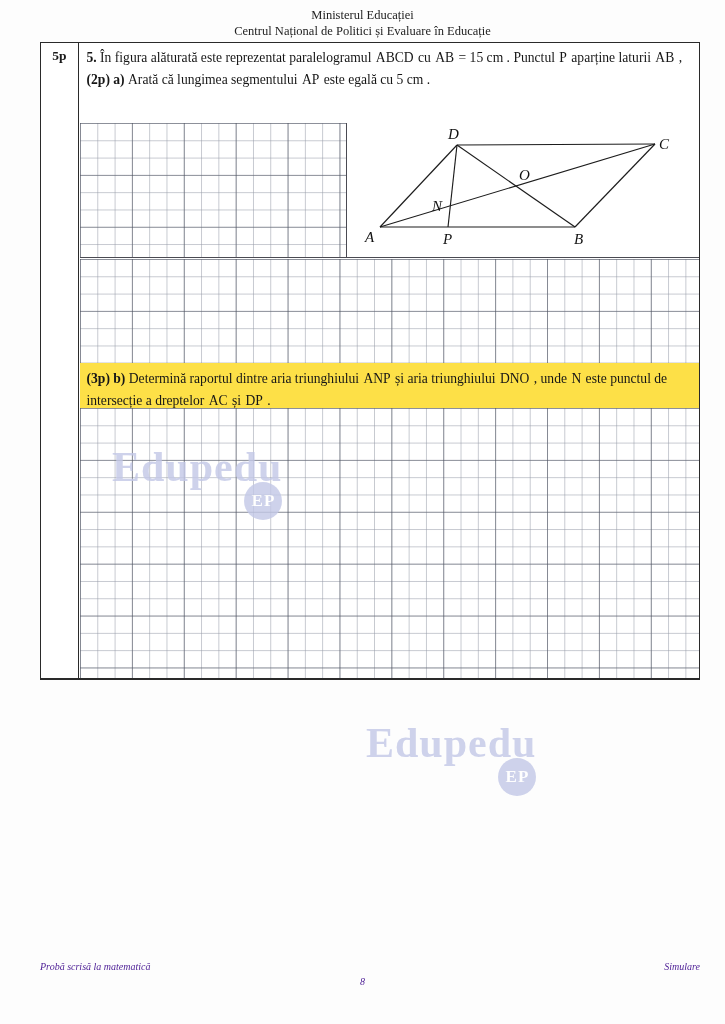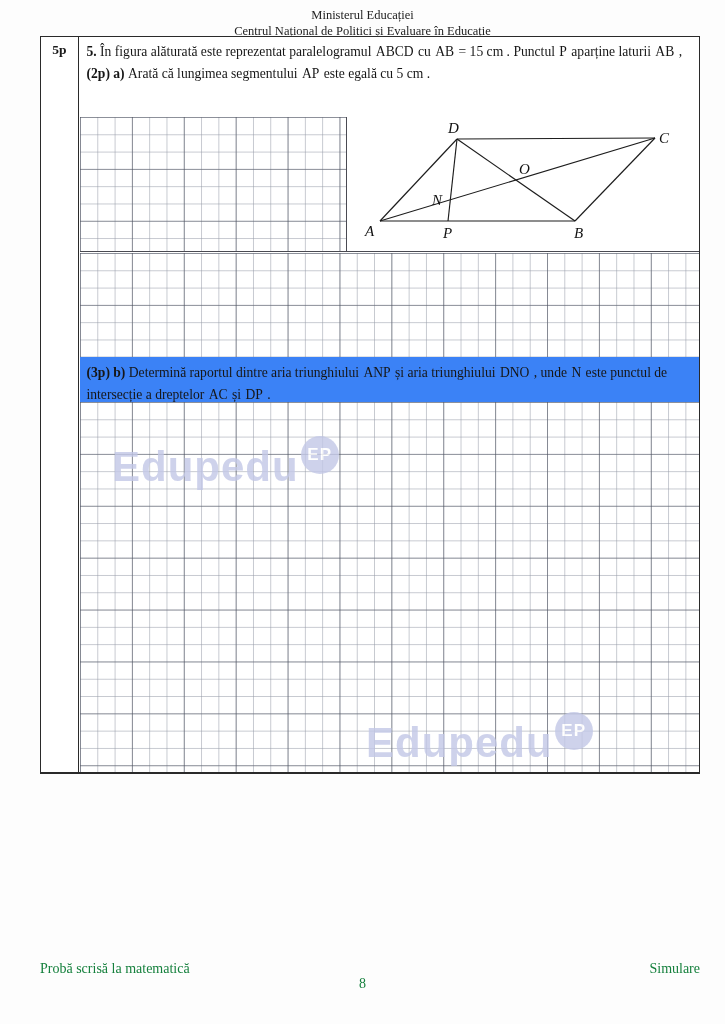--- a/index.html
+++ b/index.html
@@ -6,31 +6,31 @@
   body { background:#ffffff; font-family:"Liberation Serif", serif; color:#1a1a1a; }
   .page { position:relative; width:725px; height:1024px; background:#fdfdfd; overflow:hidden; }
 
   
   .hdr { position:absolute; left:0; width:725px; text-align:center; font-size:12.5px; color:#222; }
   .hdr1 { top:8px; }
   .hdr2 { top:24px; }
   .hdr-rule { position:absolute; left:40px; top:42px; width:660px; border-top:1.5px solid #2a2a2a; }
 
   
-  .main-box { position:absolute; left:40px; top:36px; width:660px; height:738px;
+  .main-box { position:absolute; left:40px; top:42px; width:660px; height:638px;
               border:1.5px solid #2a2a2a; border-bottom-width:2.5px; background:#fff; }
   .score-cell { position:absolute; left:0; top:0; width:37px; height:30px;
                 font-weight:bold; font-size:13.5px; text-align:center; padding-top:5px; }
   .v-divider { position:absolute; left:37px; top:0; bottom:0; border-left:1.2px solid #2a2a2a; }
   .content { position:absolute; left:38.5px; top:0; right:0; bottom:0; }
 
   
   .stmt { font-size:13.6px; line-height:22px; padding:4px 7px 0 7px; color:#161616; }
   .stmt-a { position:absolute; left:0; right:0; top:0; }
-  .stmt-b { position:absolute; left:0; right:0; top:320px; height:45px; background:#3b82f6; padding-top:5px; }
+  .stmt-b { position:absolute; left:0; right:0; top:320px; height:45px; background:#fde047; padding-top:5px; }
   .seg-b { font-weight:bold; }
   .seg-i { padding:0 1px; }
 
   
   .grid {
     background-image:
       linear-gradient(to right,  rgba(70,75,88,0.50) 1px, transparent 1px),
       linear-gradient(to bottom, rgba(70,75,88,0.45) 1px, transparent 1px),
       linear-gradient(to right,  rgba(150,155,168,0.55) 1px, transparent 1px),
       linear-gradient(to bottom, rgba(150,155,168,0.55) 1px, transparent 1px);
@@ -43,32 +43,32 @@
   .grid-a2 { position:absolute; left:0; right:0; top:216px; height:104px; }
   .grid-b  { position:absolute; left:0; right:0; top:365px; bottom:0; }
 
   
   .fig-svg { display:block; margin-left:0; }
   .fig-svg line { stroke:#1c1c1c; stroke-width:1.15; }
   .fig-svg text { font-family:"Liberation Serif", serif; font-style:italic;
                   font-size:15px; fill:#111; }
 
   
-  .watermark { position:absolute; display:flex; align-items:flex-start; opacity:0.8;
-               pointer-events:none; font-family:Liberation Sans, sans-serif; }
+  .watermark { position:absolute; display:flex; align-items:flex-end; opacity:0.8;
+               pointer-events:none; font-family:Liberation Serif, serif;flex-direction:column; }
   .wm-text { font-size:42px; font-weight:bold; color:#c3c8e7; letter-spacing:1px; line-height:46px; }
   .wm-logo { display:flex; align-items:center; justify-content:center;
              width:38px; height:38px; border-radius:50%; background:#c3c8e7;
              color:#ffffff; font-size:17px; font-weight:bold; letter-spacing:1px;
              transform:translateY(-8px); margin-left:2px; }
   .wm1 { left:112px; top:444px; }
   .wm2 { left:366px; top:720px; }
 
   
-  .ftr { position:absolute; font-size:14px; color:#15803d; }
+  .ftr { position:absolute; font-size:10px; color:#4c1d95;font-style:italic; }
   .ftr-left  { left:40px;  top:961px; }
   .ftr-right { right:25px; top:961px; }
   .page-num  { left:0; width:725px; top:976px; text-align:center; }
 </style>
 </head>
 <body>
 
 <div class="page">
 
   <div class="hdr hdr1">Ministerul Educației</div>

